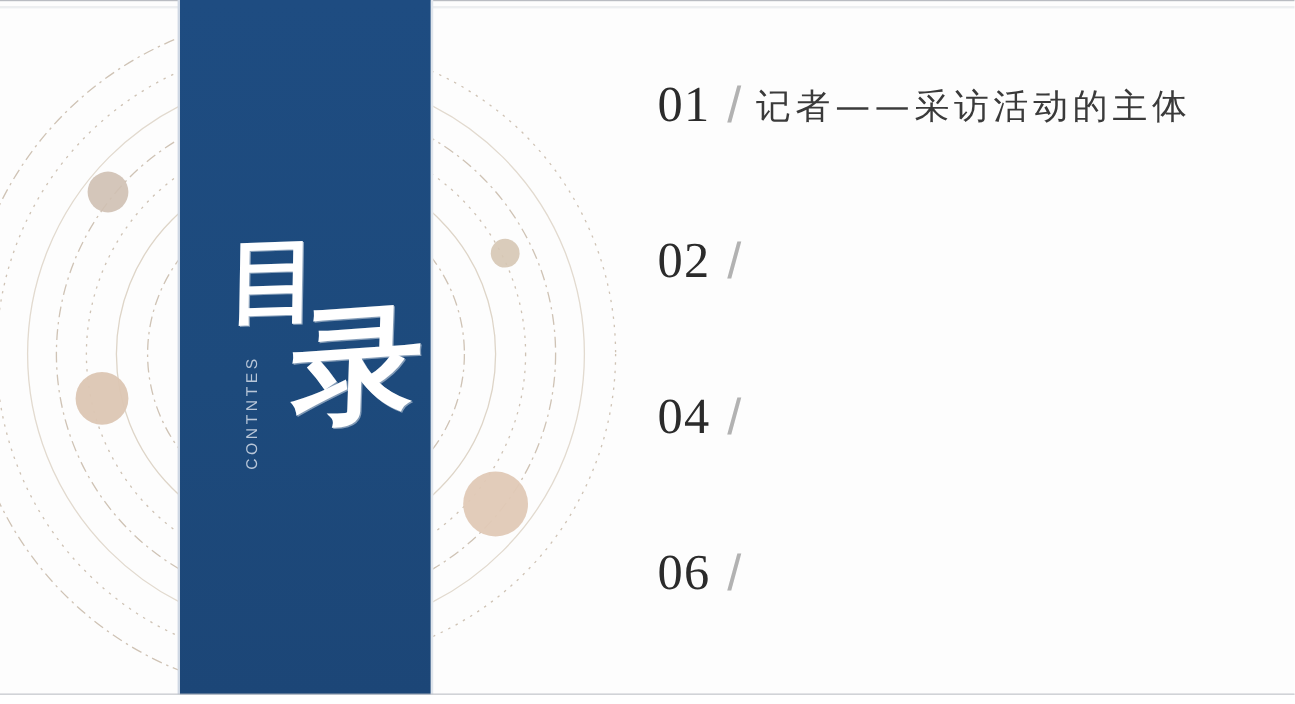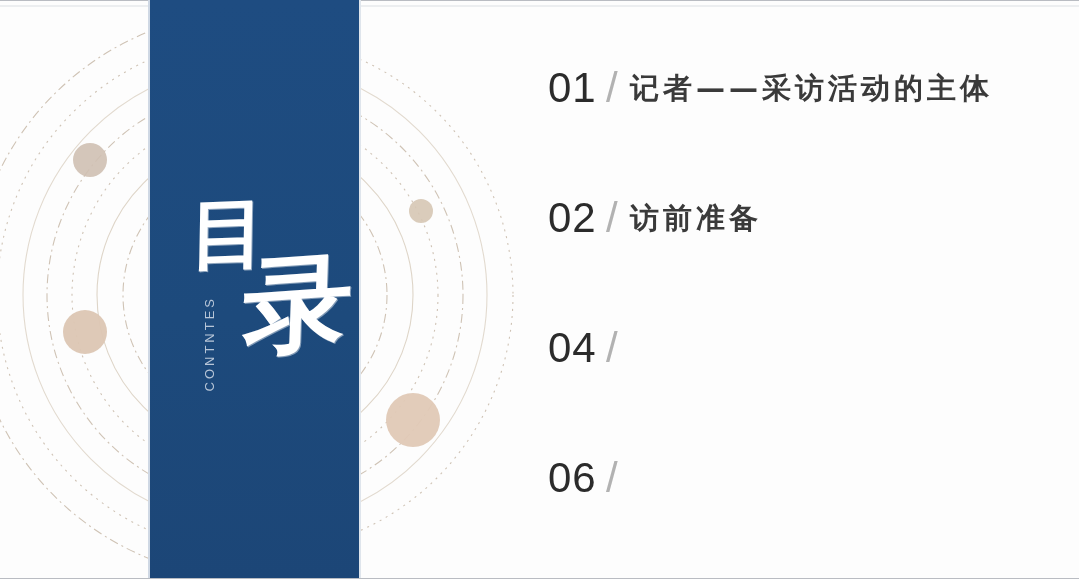--- a/index.html
+++ b/index.html
@@ -133,37 +133,37 @@
   }
   .toc-num {
     position: absolute;
     left: 0;
     top: 0;
     font-size: 42px;
     font-weight: 400;
     color: #2b2b2b;
     letter-spacing: 1px;
     line-height: 52px;
-    font-family: Liberation Sans, sans-serif;
+    font-family: Liberation Serif, serif;
   }
   .toc-slash {
     position: absolute;
     left: 58px;
     top: 0;
     font-size: 42px;
     color: #b2b2b2;
     font-weight: 300;
     line-height: 52px;
   }
   .toc-label {
     position: absolute;
     left: 82px;
     top: 1px;
     font-size: 29px;
-    font-weight: 700;
+    font-weight: 400;
     color: #3a3a3a;
     letter-spacing: 4px;
     line-height: 50px;
     white-space: nowrap;
     font-family: "DejaVu Sans", "Liberation Sans", sans-serif;
   }
 </style>
 </head>
 <body>
 
@@ -228,21 +228,20 @@
 
     <div class="toc-item">
       <span class="toc-num">01</span>
       <span class="toc-slash">/</span>
       <span class="toc-label">记者——采访活动的主体</span>
     </div>
 
     <div class="toc-item">
       <span class="toc-num">02</span>
       <span class="toc-slash">/</span>
-      <span class="toc-label">访前准备</span>
     </div>
 
     <div class="toc-item">
       <span class="toc-num">04</span>
       <span class="toc-slash">/</span>
     </div>
 
     <div class="toc-item">
       <span class="toc-num">06</span>
       <span class="toc-slash">/</span>

